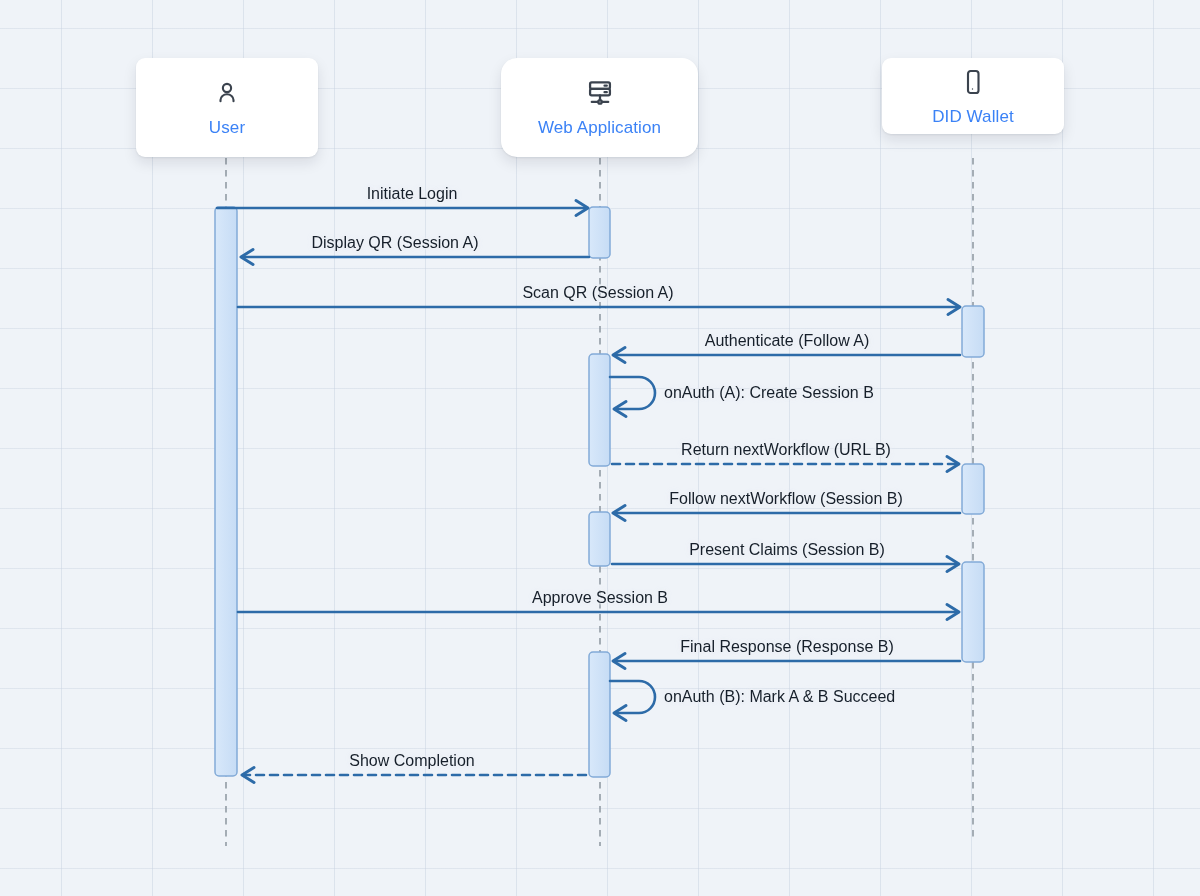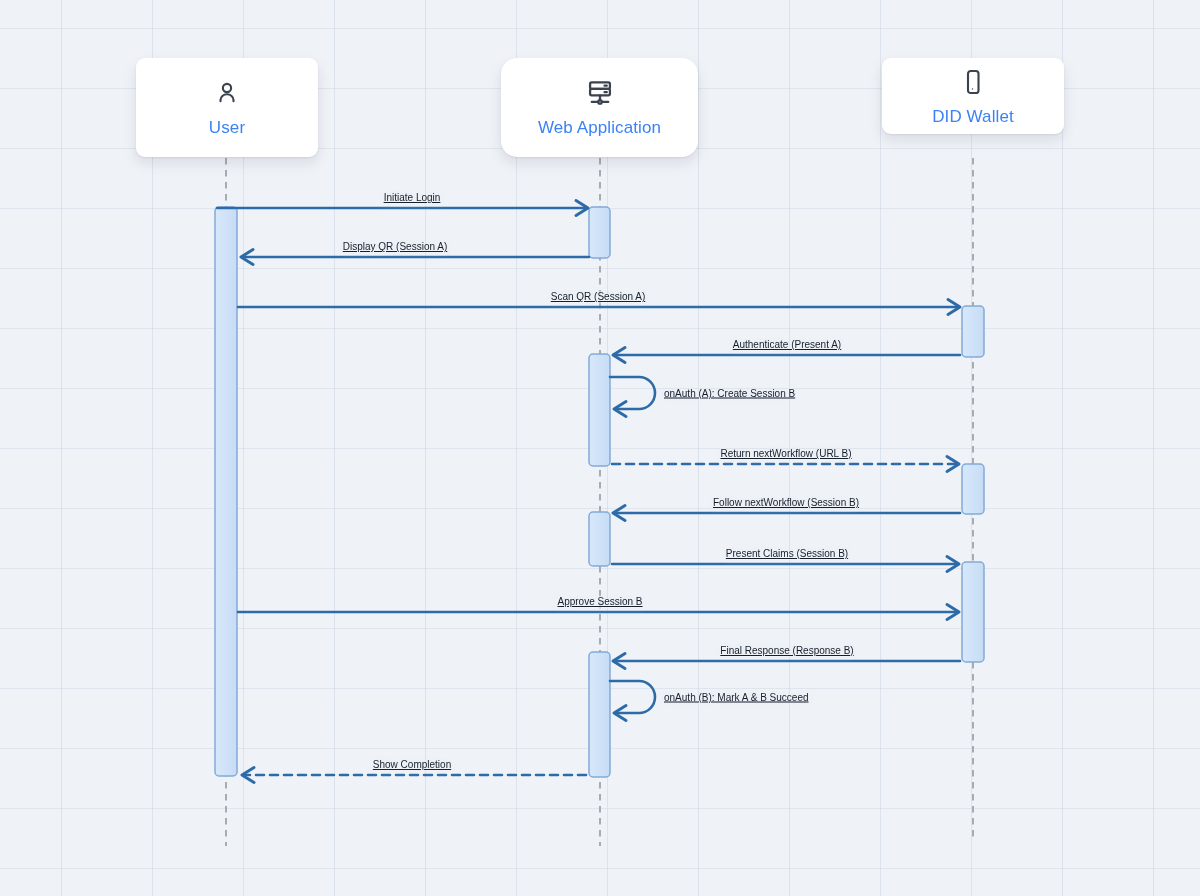--- a/index.html
+++ b/index.html
@@ -33,29 +33,28 @@
   }
   .actor .actor-label {
     font-size: 17px;
     color: #3b82f6;
     letter-spacing: 0.1px;
   }
   .actor .icon-wrap { height: 32px; display: flex; align-items: center; justify-content: center; }
 
   .msg-label {
     position: absolute;
-    font-size: 10px;
+    font-size: 16px;
     color: #161f2a;
     white-space: nowrap;
     text-shadow:
       0 0 3px rgba(239,243,248,0.95),
       0 0 6px rgba(239,243,248,0.9),
       1px 1px 2px rgba(239,243,248,0.9),
       -1px -1px 2px rgba(239,243,248,0.9);
-    text-decoration: underline;
   }
   .msg-label.centered { transform: translate(-50%, -100%); }
   .msg-label.selfloop { transform: translate(0, -50%); }
 </style>
 </head>
 <body>
 
 <div class="canvas">
   <svg class="layer" id="diagram-svg" xmlns="http://www.w3.org/2000/svg">
     <defs>
@@ -158,21 +157,21 @@
             <circle cx="11.6" cy="17.6" r="0.55" fill="#3b434e" stroke="none"></circle>
           </svg>
         </span>
         <div class="actor-label">DID Wallet</div>
       </div>
     </div>
   <div id="labels-root">
       <div class="msg-label centered" style="left: 412px; top: 203px;">Initiate Login</div>
       <div class="msg-label centered" style="left: 395px; top: 252px;">Display QR (Session A)</div>
       <div class="msg-label centered" style="left: 598px; top: 302px;">Scan QR (Session A)</div>
-      <div class="msg-label centered" style="left: 787px; top: 350px;">Authenticate (Present A)</div>
+      <div class="msg-label centered" style="left: 787px; top: 350px;">Authenticate (Follow A)</div>
       <div class="msg-label selfloop" style="left: 664px; top: 393px;">onAuth (A): Create Session B</div>
       <div class="msg-label centered" style="left: 786px; top: 459px;">Return nextWorkflow (URL B)</div>
       <div class="msg-label centered" style="left: 786px; top: 508px;">Follow nextWorkflow (Session B)</div>
       <div class="msg-label centered" style="left: 787px; top: 559px;">Present Claims (Session B)</div>
       <div class="msg-label centered" style="left: 600px; top: 607px;">Approve Session B</div>
       <div class="msg-label centered" style="left: 787px; top: 656px;">Final Response (Response B)</div>
       <div class="msg-label selfloop" style="left: 664px; top: 697px;">onAuth (B): Mark A &amp; B Succeed</div>
       <div class="msg-label centered" style="left: 412px; top: 770px;">Show Completion</div>
     </div>
 </div>

